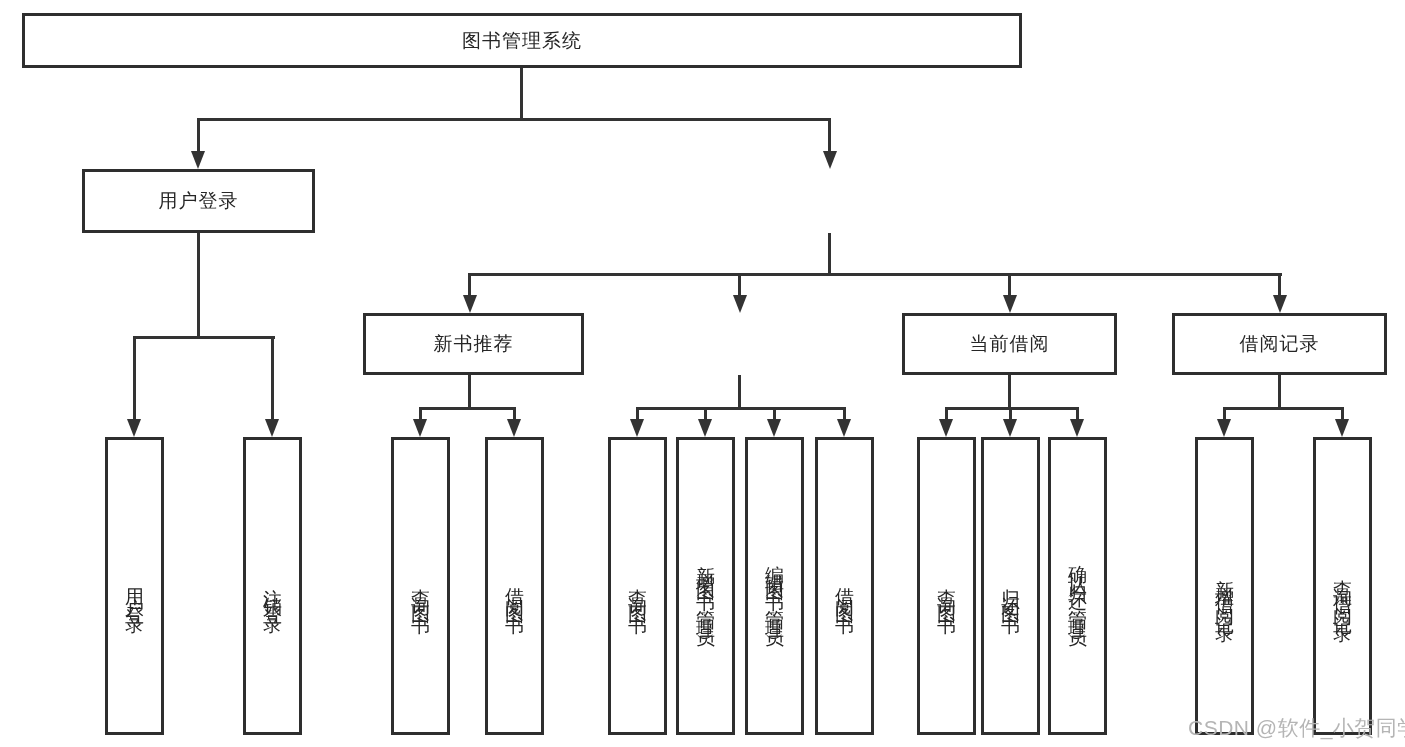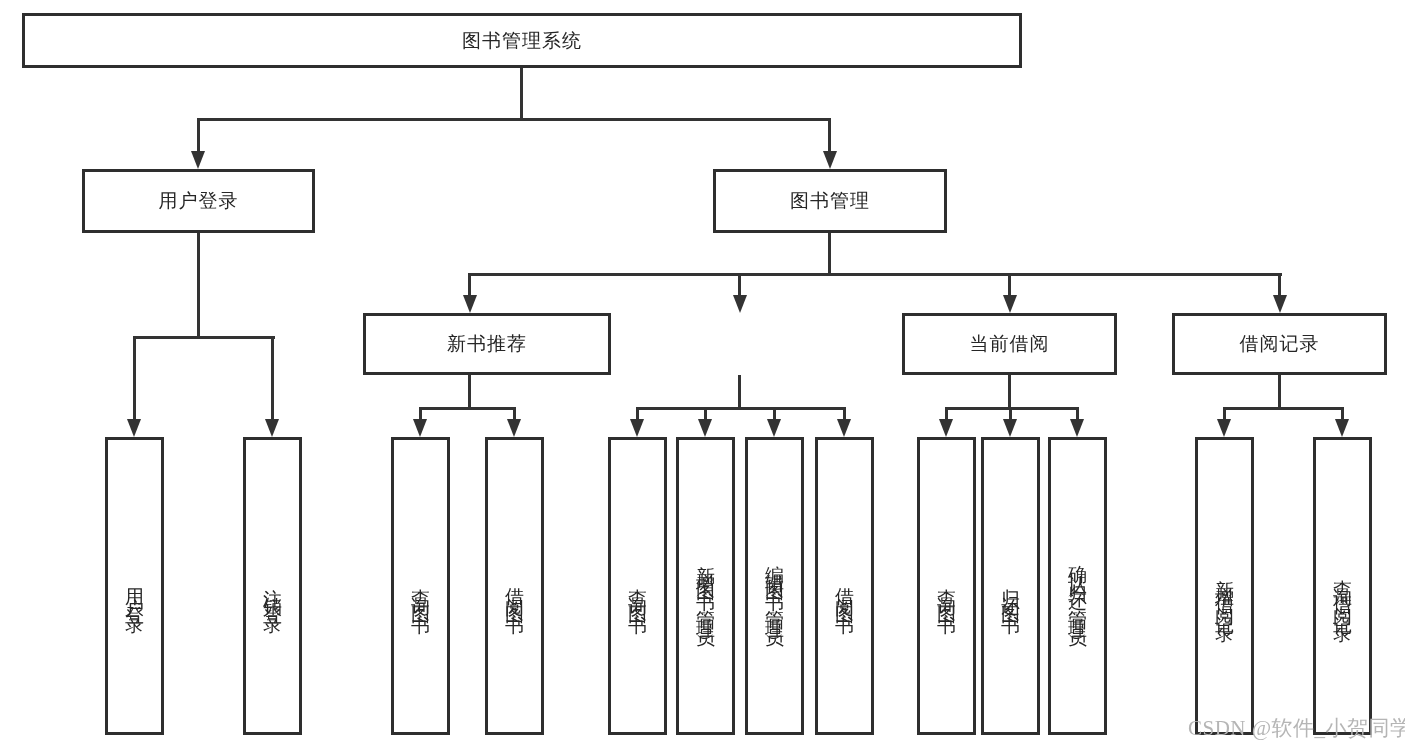--- a/index.html
+++ b/index.html
@@ -1,20 +1,20 @@
 <!DOCTYPE html>
 <html style="--line: #333333; --border: #2e2e2e; --text: #262626; --background: #ffffff; --watermark: #b5b5b5;"><head>
 <meta charset="utf-8">
 <style>
   * { margin:0; padding:0; box-sizing:border-box; }
   html,body { background:#ffffff; }
   .canvas {
     position:relative; width:1405px; height:747px;
     background:var(--background,#ffffff);
-    font-family:Liberation Serif, serif;
+    font-family:Liberation Sans, sans-serif;
     overflow:hidden;
   }
   .box {
     position:absolute; border:3px solid var(--border,#2e2e2e); background:#ffffff;
     display:flex; align-items:center; justify-content:center;
     font-size:19px; color:var(--text,#262626); letter-spacing:1px;
   }
   .vbox {
     writing-mode:vertical-rl; text-orientation:mixed;
   }
@@ -44,43 +44,40 @@
   <div class="vline" style="left:520px; top:68px; height:53px;"></div>
   <div class="hline" style="left:197px; top:118px; width:634px;"></div>
   <div class="vline" style="left:197px; top:118px; height:34px;"></div>
   <div class="arrow" style="left:191px; top:151px;"></div>
   <div class="vline" style="left:828px; top:118px; height:34px;"></div>
   <div class="arrow" style="left:823px; top:151px;"></div>
 
   <div class="box" style="left:82px; top:169px; width:233px; height:64px;">
     <span>用户登录</span>
   </div>
-  <div class="box" style="left:713px; top:169px; width:234px; height:64px;">
-    <span>图书管理</span>
-  </div>
 
   <div class="vline" style="left:197px; top:233px; height:106px;"></div>
   <div class="hline" style="left:133px; top:336px; width:142px;"></div>
   <div class="vline" style="left:133px; top:336px; height:85px;"></div>
   <div class="arrow" style="left:127px; top:419px;"></div>
   <div class="vline" style="left:271px; top:336px; height:85px;"></div>
   <div class="arrow" style="left:265px; top:419px;"></div>
 
   <div class="vline" style="left:828px; top:233px; height:43px;"></div>
   <div class="hline" style="left:468px; top:273px; width:814px;"></div>
   <div class="vline" style="left:468px; top:273px; height:24px;"></div>
   <div class="arrow" style="left:463px; top:295px;"></div>
   <div class="vline" style="left:738px; top:273px; height:24px;"></div>
   <div class="arrow" style="left:733px; top:295px;"></div>
   <div class="vline" style="left:1008px; top:273px; height:24px;"></div>
   <div class="arrow" style="left:1003px; top:295px;"></div>
   <div class="vline" style="left:1278px; top:273px; height:24px;"></div>
   <div class="arrow" style="left:1273px; top:295px;"></div>
 
-  <div class="box" style="left:363px; top:313px; width:248px; height:62px;text-align:right;">
+  <div class="box" style="left:363px; top:313px; width:221px; height:62px;text-align:right;">
     <span>新书推荐</span>
   </div>
   <div class="box" style="left:1172px; top:313px; width:215px; height:62px;">
     <span>借阅记录</span>
   </div>
   <div class="box" style="left:902px; top:313px; width:215px; height:62px;">
     <span>当前借阅</span>
   </div>
 
   <div class="vline" style="left:468px; top:375px; height:35px;"></div>

